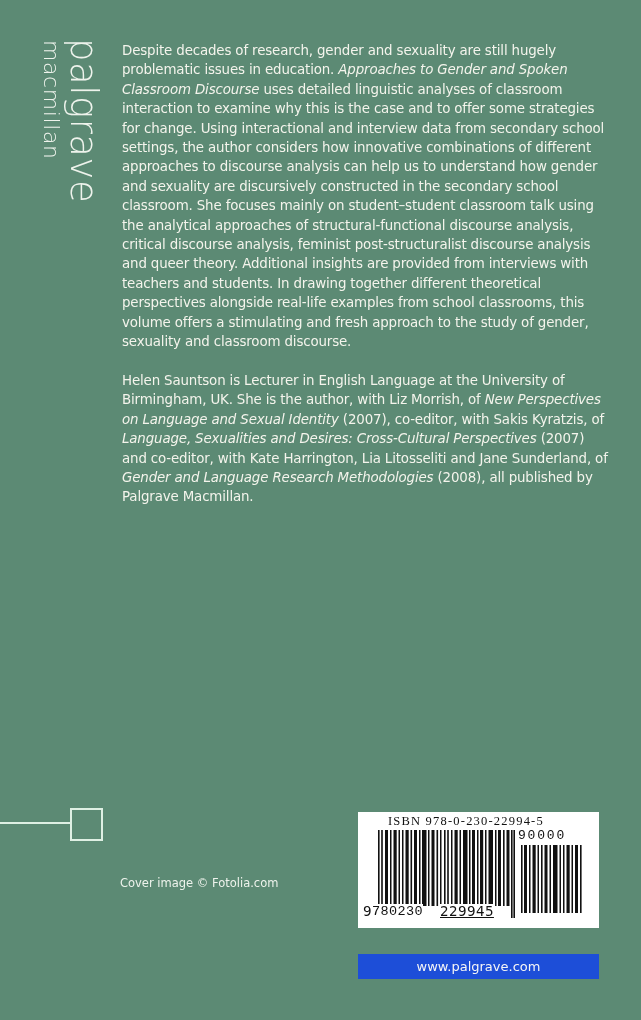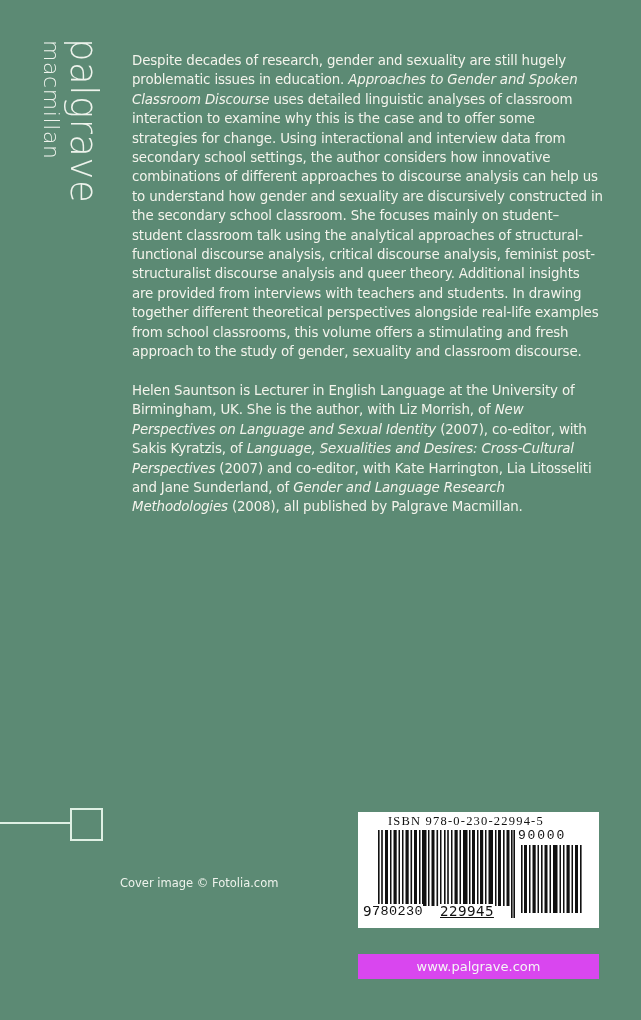--- a/index.html
+++ b/index.html
@@ -51,21 +51,21 @@
     .blurb {
       position: absolute;
       left: 120px;
       top: 39px;
       width: 495px;
       font-size: 13.4px;
       line-height: 19.4px;
       letter-spacing: -0.15px;
     }
     .blurb p {
-      margin: 12px;
+      margin: 2px;
     }
     .blurb .para2 {
       margin-top: 19.4px;
     }
     .blurb i { font-style: italic; }
     .blurb b { font-weight: normal; }
 
     .frame-line {
       position: absolute;
       left: 0;
@@ -145,21 +145,21 @@
     .digit-lead { left: 5px; }
     .digit-g1 { left: 14px; font-family: Liberation Mono, monospace; }
     .digit-g2 { left: 82px; text-decoration: underline; }
 
     .url-bar {
       position: absolute;
       left: 358px;
       top: 954px;
       width: 241px;
       height: 25px;
-      background: #d946ef;
+      background: #1d4ed8;
       display: flex;
       align-items: center;
       justify-content: center;
       color: #f6f6f6;
       font-size: 13px;
     }
   </style>
 </head>
 <body>
 

